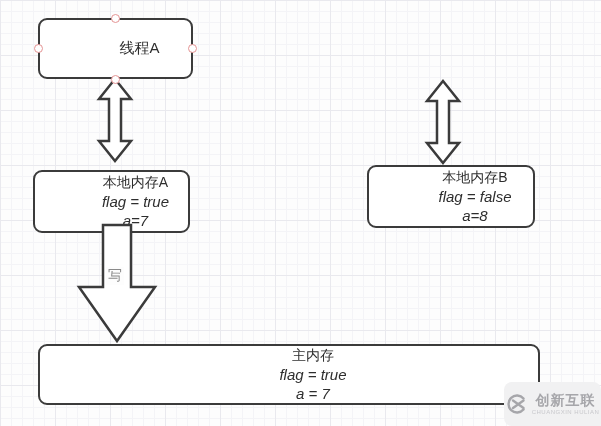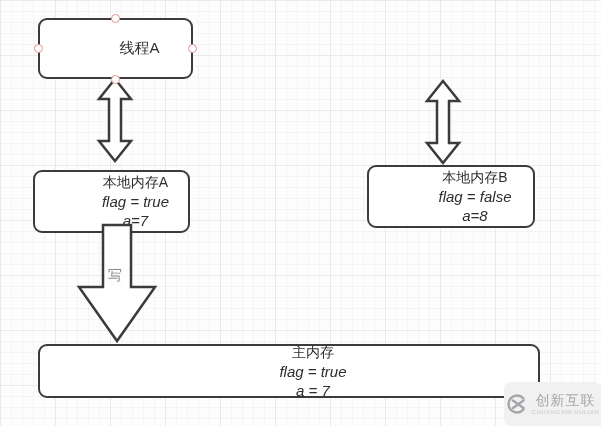--- a/index.html
+++ b/index.html
@@ -32,21 +32,21 @@
     color:#2e2e2e;
     text-align:center;
     padding-left:48px;
   }
   .shape .title{font-size:14px;line-height:19px;}
   .shape .line{font-size:15px;line-height:19px;font-style:italic;}
   .thread-a{left:38px;top:18px;width:155px;height:61px;}
   .thread-b{left:368px;top:13px;width:154px;height:62px;}
   .local-a{left:33px;top:170px;width:157px;height:63px;}
   .local-b{left:367px;top:165px;width:168px;height:63px;}
-  .main-mem{left:38px;top:344px;width:502px;height:54px;}
+  .main-mem{left:38px;top:344px;width:502px;height:61px;}
   .thread-label{font-size:15px;}
   .handle{
     position:absolute;
     width:9px;height:9px;
     border-radius:50%;
     background:#ffffff;
     border:1.5px solid #e59494;
     box-sizing:border-box;
     z-index:5;
   }
@@ -66,21 +66,21 @@
     width:97px;height:44px;
     background:#f1f1f2;
     border-radius:8px 8px 0 8px;
     display:flex;
     align-items:center;
     justify-content:center;
     gap:4px;
     z-index:10;
   }
   .wm-textcol{display:flex;flex-direction:column;align-items:center;line-height:1;}
-  .wm-brand{font-size:14px;font-weight:normal;color:#a6a6aa;letter-spacing:1px;}
+  .wm-brand{font-size:14px;font-weight:bold;color:#a6a6aa;letter-spacing:1px;}
   .wm-tag{font-size:6px;color:#c8c8cc;letter-spacing:0.5px;margin-top:2px;white-space:nowrap;}
 </style>
 </head>
 <body>
 
 <div class="canvas">
 
   <div class="shape thread-a">
     <div class="thread-label">线程A</div>
   </div>

